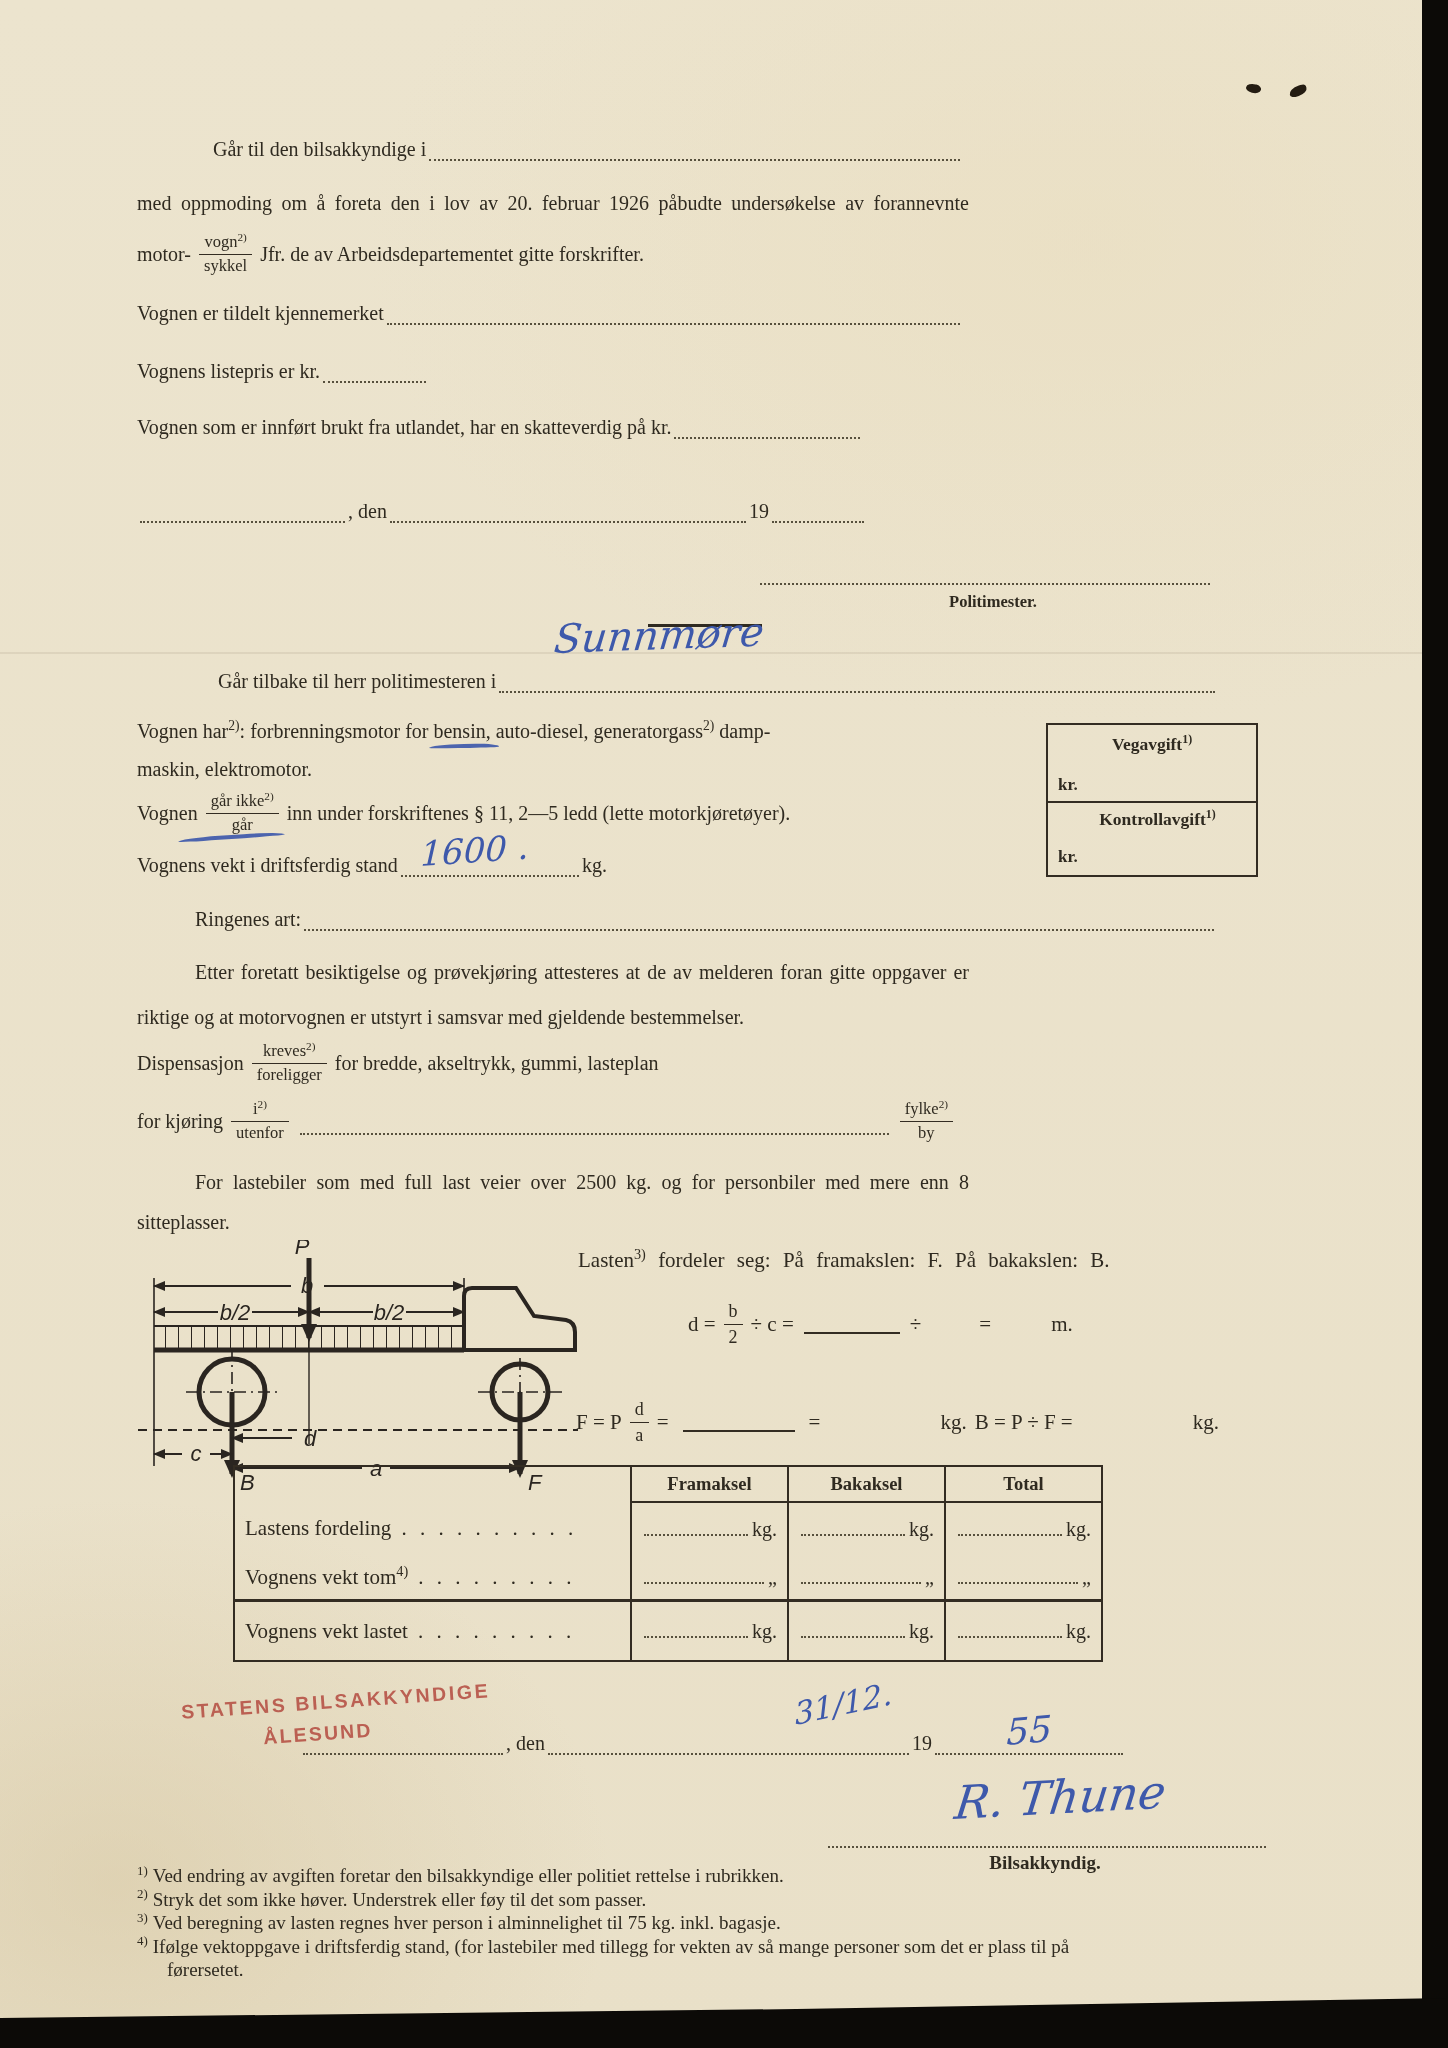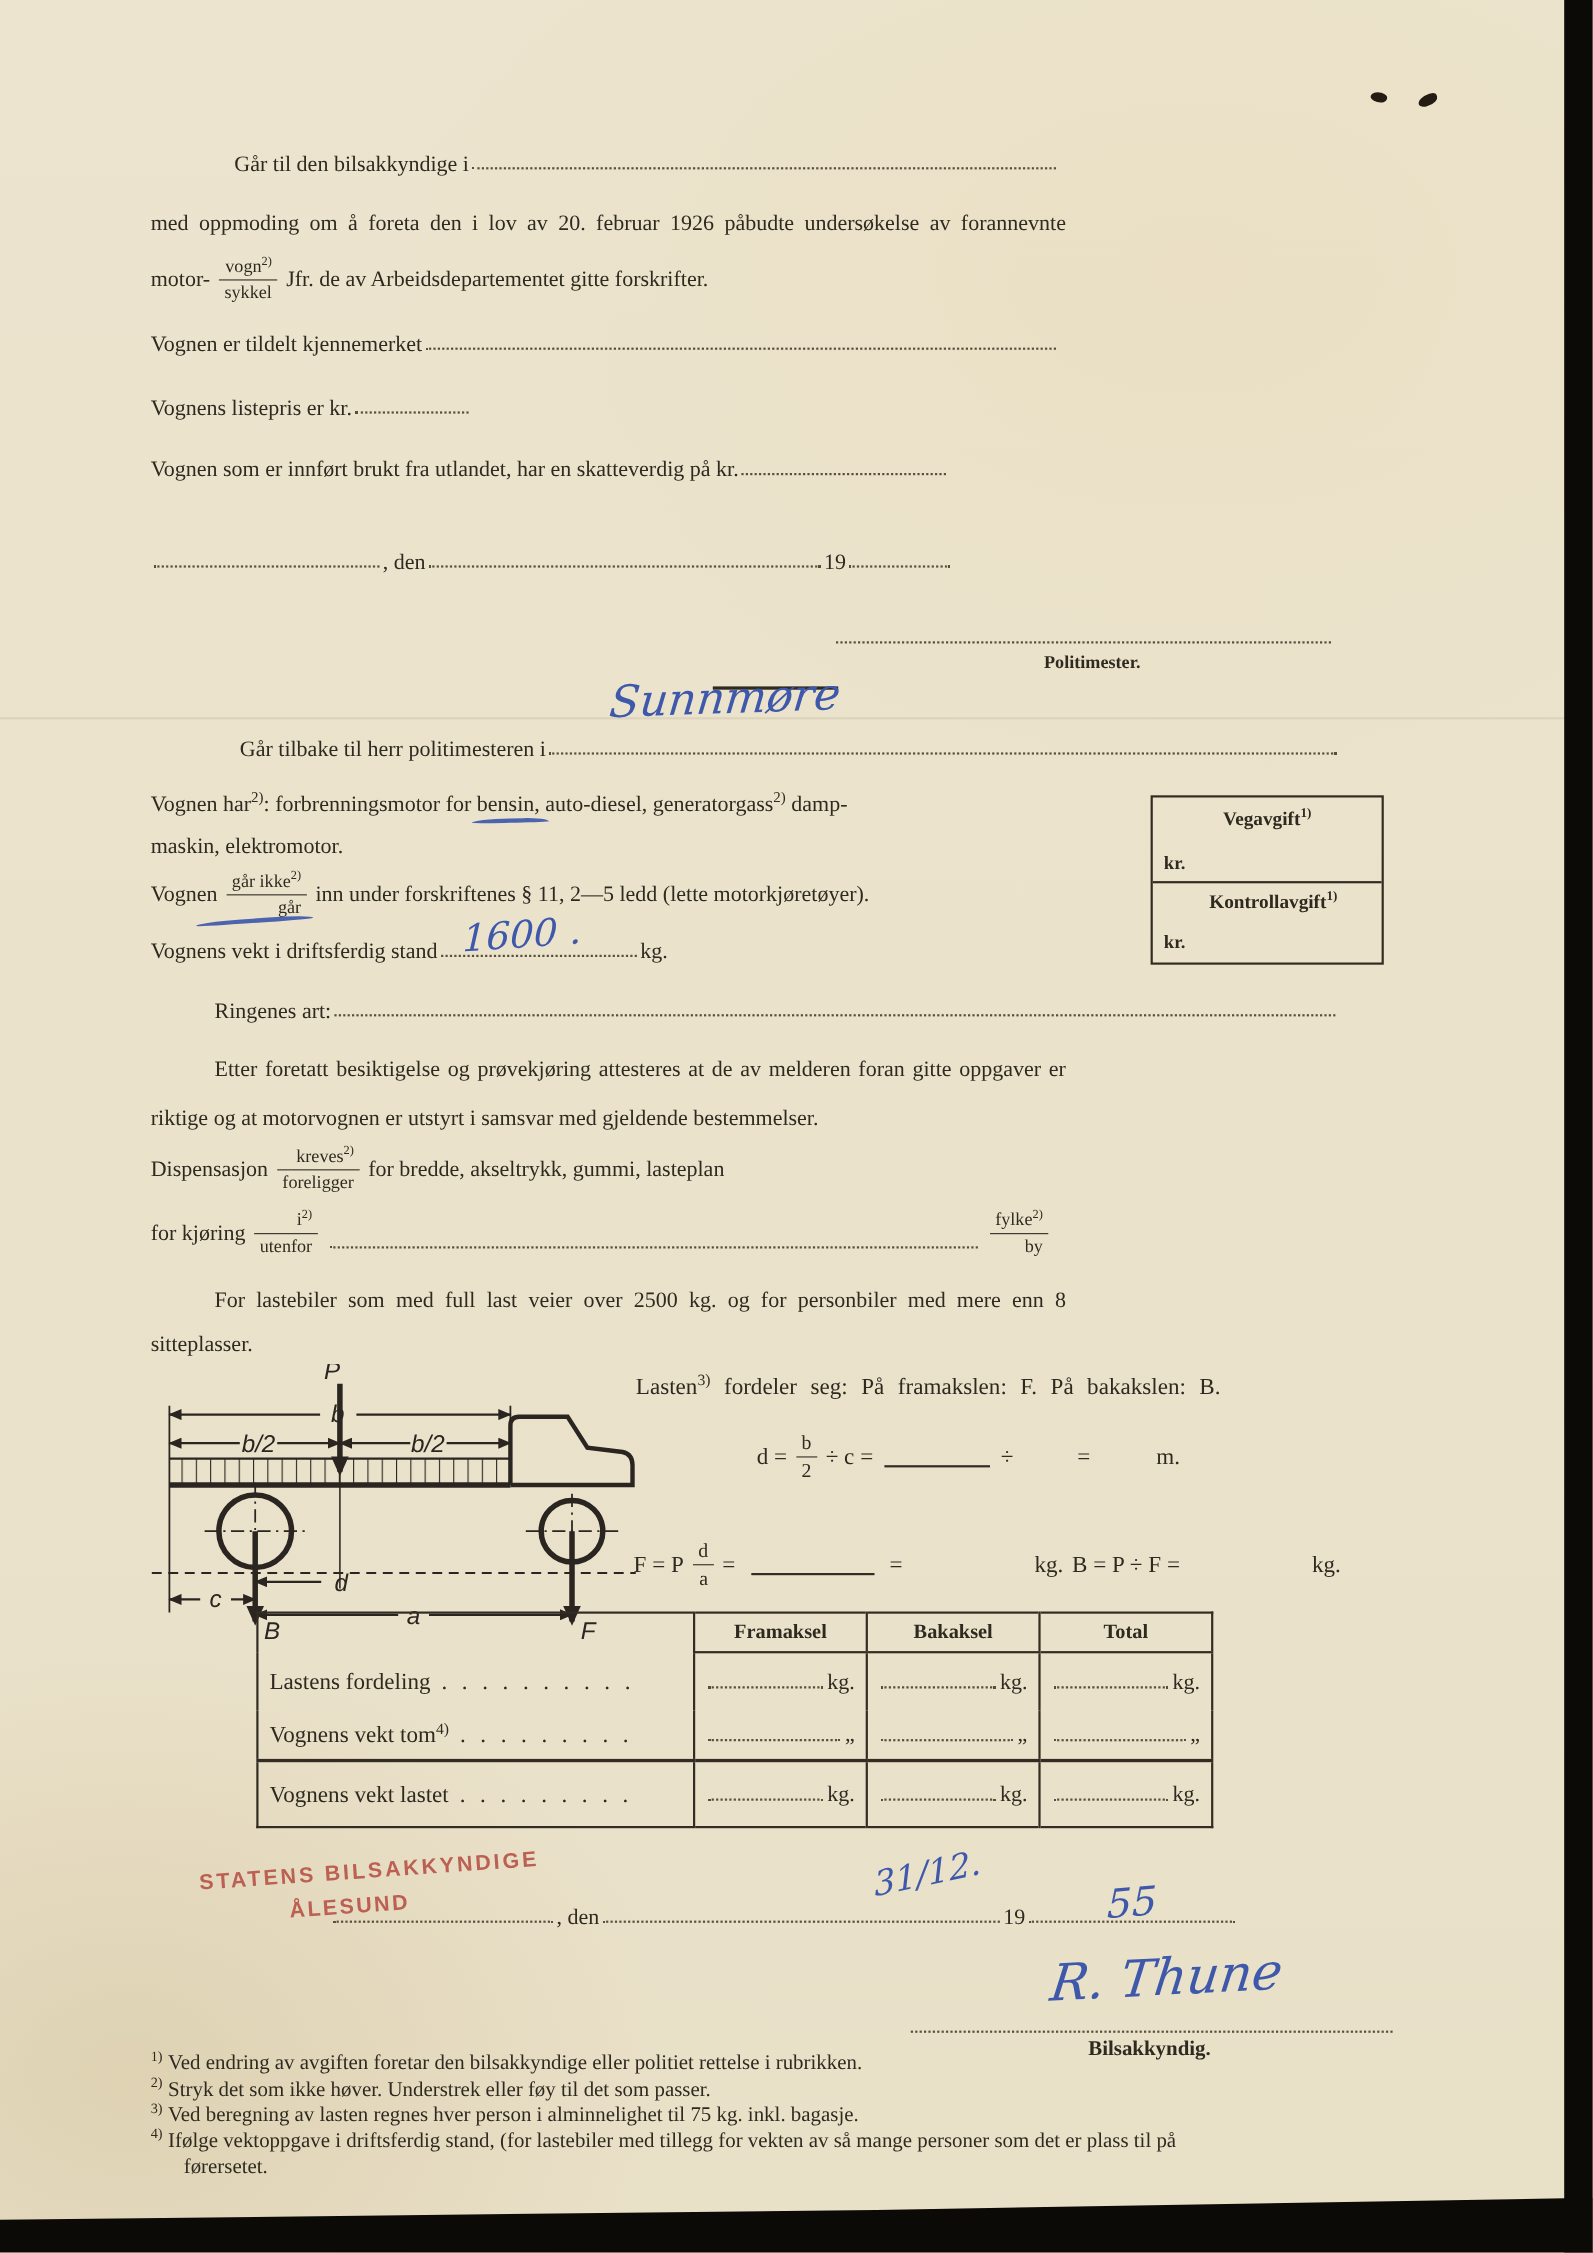--- a/index.html
+++ b/index.html
@@ -6,30 +6,30 @@
   .page{
     position:relative;width:1448px;height:2048px;overflow:hidden;
     font-family:"Liberation Serif","DejaVu Serif",serif;color:#2f2a20;font-size:20px;
     background:
       radial-gradient(1200px 800px at 75% 12%, rgba(233,221,190,.55), rgba(0,0,0,0) 60%),
       radial-gradient(900px 700px at 8% 92%, rgba(212,196,158,.5), rgba(0,0,0,0) 55%),
       linear-gradient(#ece4ce,#e9e0c8);
   }
   .abs{position:absolute;}
   .nw{white-space:nowrap;}
-  .fline{display:flex;align-items:center;white-space:nowrap;}
+  .fline{display:flex;align-items:flex-end;white-space:nowrap;}
   .cline{display:flex;align-items:center;white-space:nowrap;}
   .dotfill{flex:1 1 auto;height:7px;border-bottom:2.4px dotted #57503d;margin:0 3px;}
   .dotseg{flex:0 0 auto;height:7px;border-bottom:2.4px dotted #57503d;margin:0 3px;}
   .cline .dotfill,.cline .dotseg{align-self:center;transform:translateY(9px);}
   .dotline{position:absolute;height:0;border-bottom:2.4px dotted #57503d;}
   .solidline{position:absolute;height:0;border-bottom:3px solid #2f2a20;}
   .blank{flex:0 0 auto;border-bottom:2.2px solid #332c22;height:0;align-self:center;transform:translateY(9px);}
   .gap{display:inline-block;flex:0 0 auto;}
-  .frac{display:inline-flex;flex-direction:column;text-align:right;font-size:16.5px;line-height:1.25;margin:0 8px;vertical-align:middle;}
+  .frac{display:inline-flex;flex-direction:column;text-align:center;font-size:16.5px;line-height:1.25;margin:0 8px;vertical-align:middle;}
   .frac .ft{padding:0 5px 1px;}
   .frac .fb{border-top:1.8px solid #332c22;padding:1px 5px 0;}
   sup.s{font-size:0.68em;vertical-align:super;line-height:0;}
   .jl{text-align:justify;text-align-last:justify;}
   .para{text-align:justify;line-height:40px;}
   .hand{font-family:"DejaVu Serif",serif;font-style:italic;color:#3e59ab;transform-origin:left bottom;}
   .hand-u{position:relative;}
   .hand-u::after{content:"";position:absolute;left:-4px;right:-14px;bottom:-6px;height:4px;background:#3e59ab;opacity:.92;
     border-radius:60% 40% 50% 50%/100% 100% 20% 20%;transform:rotate(-1.2deg);}
   .hand-m{position:relative;}

